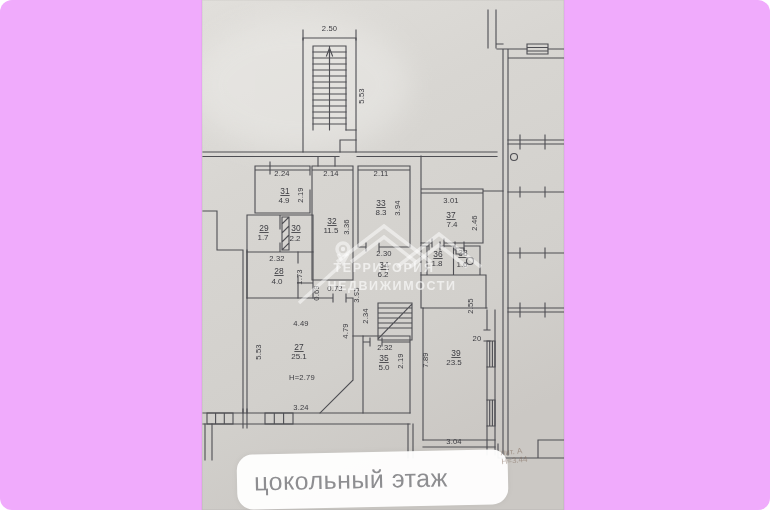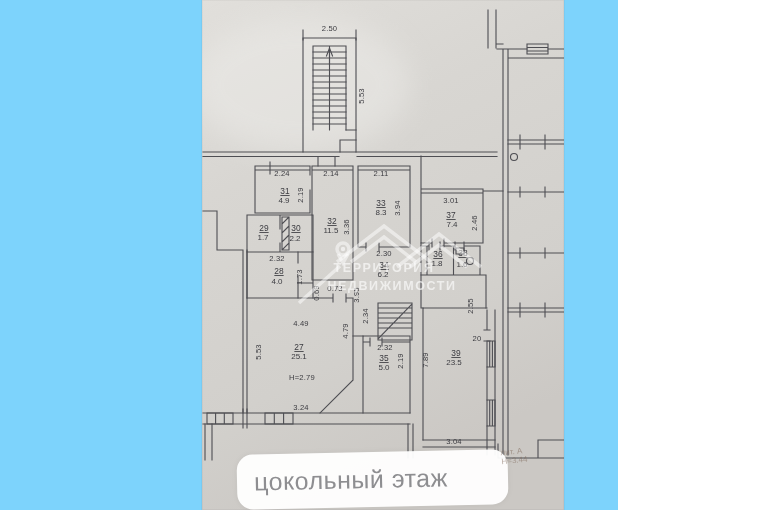--- a/index.html
+++ b/index.html
@@ -1,17 +1,17 @@
 <!DOCTYPE html>
 <html><head>
 <meta charset="utf-8">
 <style>
   html,body{margin:0;padding:0;background:#fff;}
-  #stage{position:relative;width:618px;height:510px;background:#7dd3fc;overflow:hidden;
-         font-family:"Liberation Sans",sans-serif;}
+  #stage{position:relative;width:770px;height:510px;background:#f0abfc;overflow:hidden;
+         font-family:"Liberation Sans",sans-serif;border-radius:12px;}
   svg{position:absolute;left:0;top:0;}
   svg text{font-family:"Liberation Sans",sans-serif;fill:#3b3b40;}
   .dim{font-size:7.6px;letter-spacing:.2px;}
   .rn{font-size:8.4px;text-decoration:underline;}
   .ra{font-size:8px;}
   .wm-t{font-weight:bold;font-size:12.5px;letter-spacing:1.6px;fill:rgba(255,255,255,.62);}
   #floor-label{position:absolute;left:237px;top:452px;width:271px;height:55px;
     background:rgba(255,255,255,.95);border-radius:16px;transform:rotate(-1.2deg);
     box-shadow:0 0 6px rgba(0,0,0,.05);display:flex;align-items:center;padding-left:17px;
     box-sizing:border-box;}

